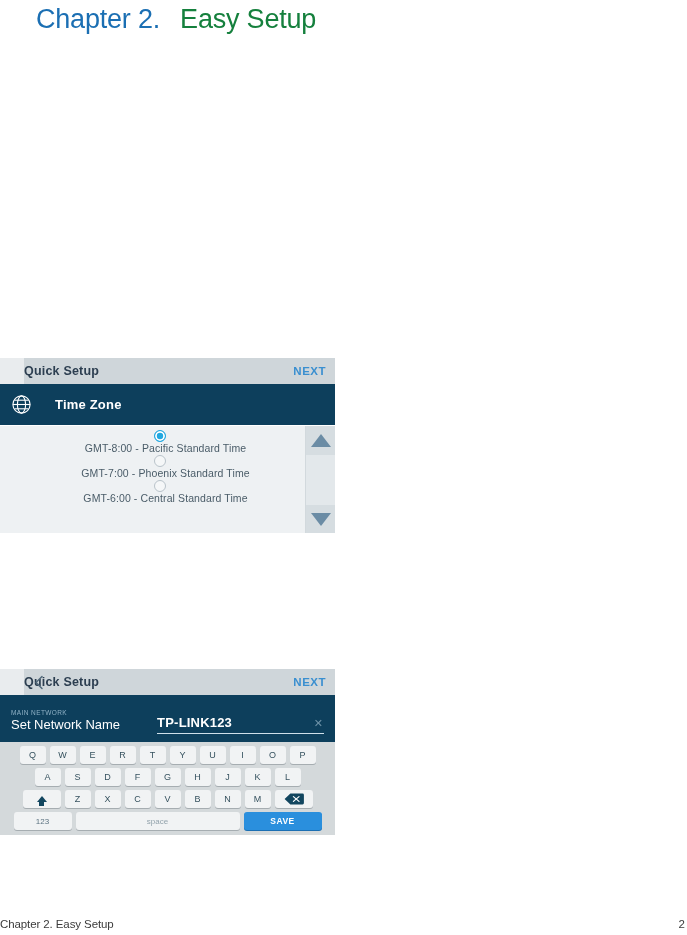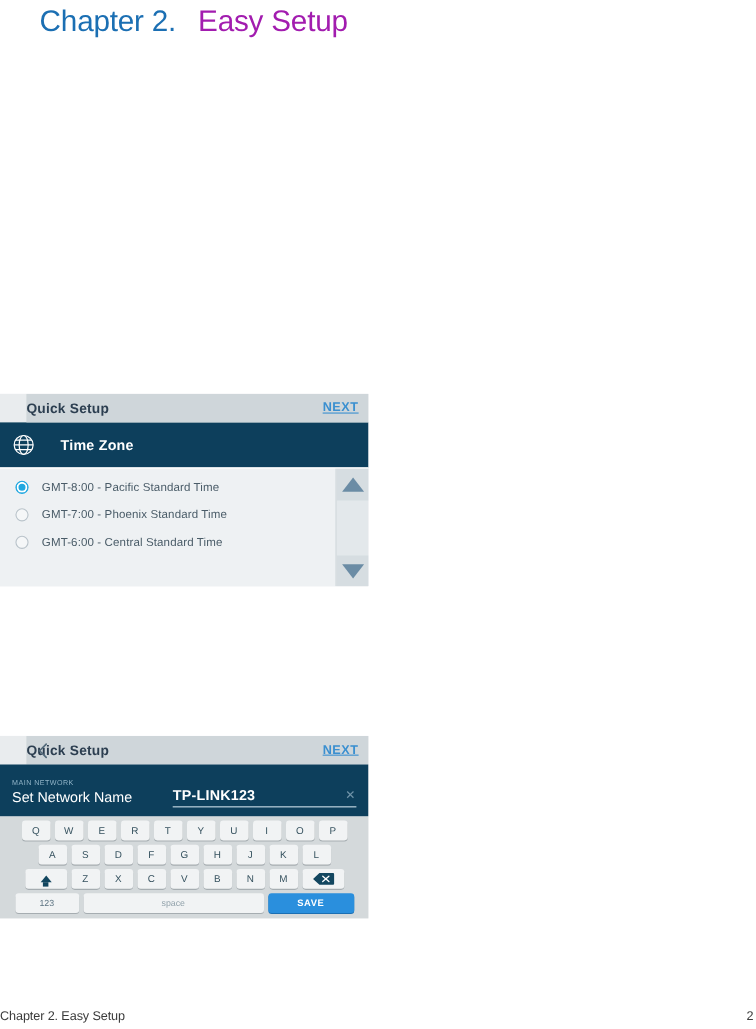--- a/index.html
+++ b/index.html
@@ -26,21 +26,21 @@
     top: 4px;
     font-family: "Liberation Sans", sans-serif;
     font-size: 27px;
     font-weight: 400;
     color: #1f72b5;
     letter-spacing: -0.2px;
     white-space: nowrap;
   }
   .chapter-heading .chap-num { color: #1b6fb3; padding-left: 36px; }
   .chapter-heading .chap-sep { display: inline-block; width: 20px; }
-  .chapter-heading .chap-title { color: #a21caf; }
+  .chapter-heading .chap-title { color: #15803d; }
 
   
   .screenshot {
     position: absolute;
     left: 0px;
     width: 335px;
     background: #e9ecee;
     overflow: hidden;
   }
 
@@ -61,21 +61,20 @@
   }
   .sc-next {
     position: absolute;
     right: 9px;
     top: 50%;
     transform: translateY(-50%);
     font-size: 11.5px;
     font-weight: bold;
     color: #3a8fd0;
     letter-spacing: 0.5px;
-    text-decoration: underline;
   }
   .sc-back {
     position: absolute;
     left: 8px;
     top: 50%;
     transform: translateY(-50%);
     width: 14px;
     height: 14px;
     display: flex;
     align-items: center;
@@ -119,20 +118,21 @@
     position: absolute;
     left: 0; top: 0;
     width: 305px;
     padding-top: 4px;
   }
   .tz-row {
     height: 25px;
     display: flex;
     align-items: center;
     padding-left: 14px;
+    flex-direction: column;
   }
   .tz-radio {
     width: 12px;
     height: 12px;
     flex: 0 0 12px;
     border-radius: 50%;
     border: 1.4px solid #b9c3ca;
     background: #f5f7f8;
   }
   .tz-radio.selected {

